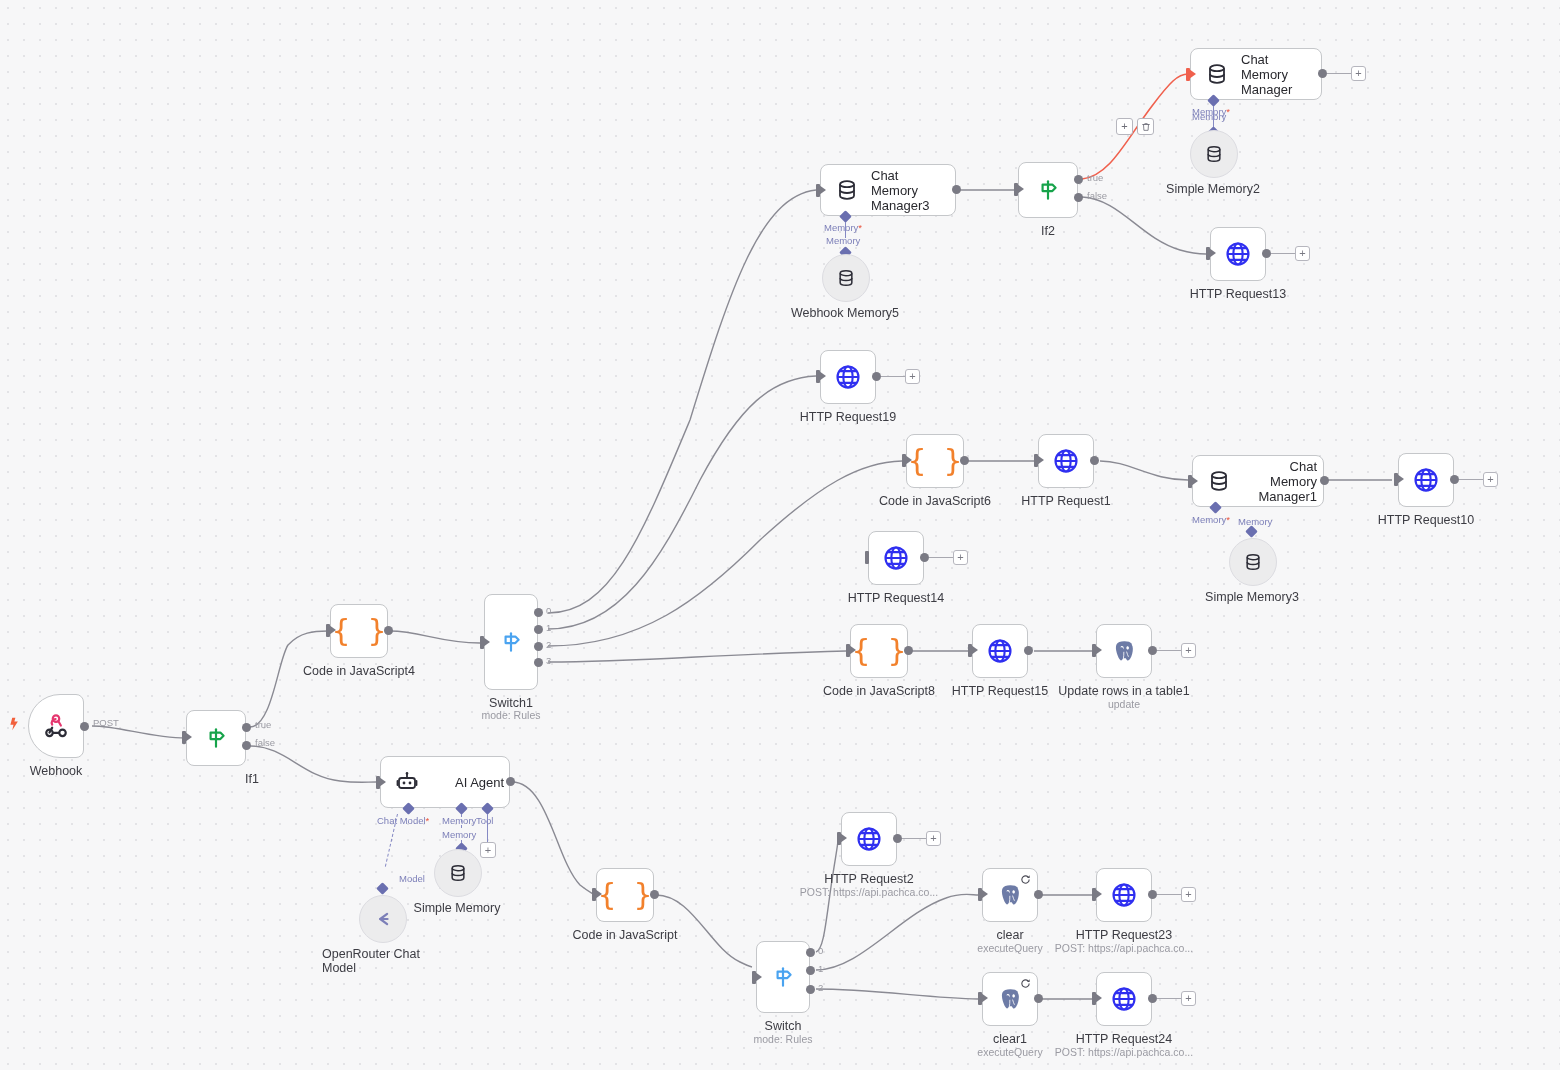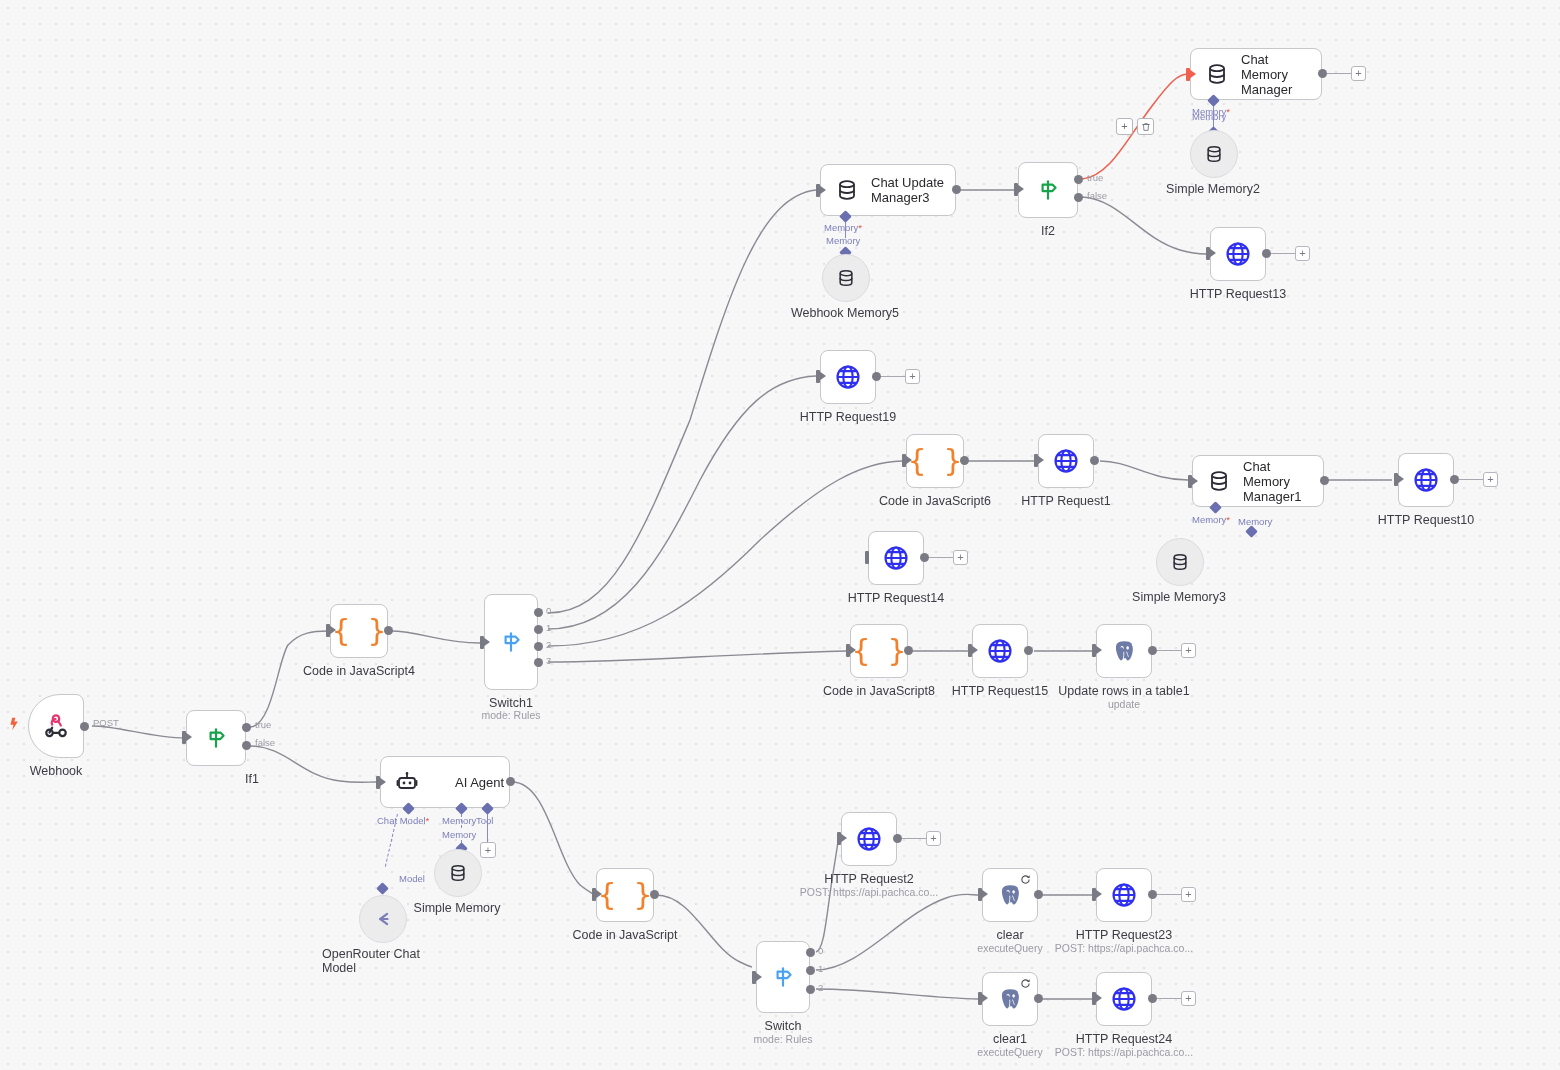--- a/index.html
+++ b/index.html
@@ -220,21 +220,21 @@
     <span class="nsub" style="top:115px;">mode: Rules</span>
   </div>
 
   <div class="node" style="left:820px;top:164px;width:136px;height:52px;">
     <div class="nbox wide" style="width:136px;height:52px;">
       <svg width="24" height="24" viewBox="0 0 24 24" aria-hidden="true">
         <ellipse cx="12" cy="6.2" rx="7" ry="3" fill="none" stroke="#2c2c36" stroke-width="1.8"></ellipse>
         <path fill="none" stroke="#2c2c36" stroke-width="1.8" d="M5 6.2v11.6c0 1.66 3.13 3 7 3s7-1.34 7-3V6.2"></path>
         <path fill="none" stroke="#2c2c36" stroke-width="1.8" d="M5 12c0 1.66 3.13 3 7 3s7-1.34 7-3"></path>
       </svg>
-      <span class="ntext" style="width:78px;">Chat Update Manager3</span>
+      <span class="ntext" style="width:78px;">Chat Memory Manager3</span>
     </div>
     <span class="port-in arrow" style="left:-4px;top:20px;"></span>
     <span class="port-out" style="left:132px;top:21px;"></span>
     <span class="diamond" style="left:21px;top:48px;"></span>
     <span class="sub-lbl" style="left:4px;top:58px;"><span>Memory</span><span class="req">*</span></span>
     <span class="solidline" style="left:25px;top:58px;height:16px;"></span>
     <span class="sub-lbl" style="left:6px;top:71px;">Memory</span>
     <span class="diamond" style="left:21px;top:84px;"></span>
     <span class="nlabel two" style="top:-999px;"></span>
   </div>
@@ -349,36 +349,36 @@
         <ellipse cx="12" cy="12" rx="4" ry="9" fill="none" stroke="#2f2ff0" stroke-width="1.8"></ellipse>
         <path fill="none" stroke="#2f2ff0" stroke-width="1.8" d="M3 12h18M4.5 7h15M4.5 17h15"></path>
       </svg>
     </div>
     <span class="port-in arrow" style="left:-4px;top:20px;"></span>
     <span class="port-out" style="left:52px;top:22px;"></span>
     <span class="nlabel" style="top:60px;">HTTP Request1</span>
   </div>
 
   <div class="node" style="left:1192px;top:455px;width:132px;height:52px;">
-    <div class="nbox wide" style="width:132px;height:52px;">
+    <div class="nbox wide" style="width:132px;height:52px;text-align:right;">
       <svg width="24" height="24" viewBox="0 0 24 24" aria-hidden="true">
         <ellipse cx="12" cy="6.2" rx="7" ry="3" fill="none" stroke="#2c2c36" stroke-width="1.8"></ellipse>
         <path fill="none" stroke="#2c2c36" stroke-width="1.8" d="M5 6.2v11.6c0 1.66 3.13 3 7 3s7-1.34 7-3V6.2"></path>
         <path fill="none" stroke="#2c2c36" stroke-width="1.8" d="M5 12c0 1.66 3.13 3 7 3s7-1.34 7-3"></path>
       </svg>
       <span class="ntext" style="width:74px;">Chat Memory Manager1</span>
     </div>
     <span class="port-in arrow" style="left:-4px;top:20px;"></span>
     <span class="port-out" style="left:128px;top:21px;"></span>
     <span class="diamond" style="left:19px;top:48px;"></span>
     <span class="sub-lbl" style="left:0px;top:59px;"><span>Memory</span><span class="req">*</span></span>
     <span class="sub-lbl" style="left:46px;top:61px;">Memory</span>
     <span class="diamond" style="left:55px;top:72px;"></span>
   </div>
-  <div class="node" style="left:1156px;top:538px;width:46px;height:46px;">
+  <div class="node" style="left:1229px;top:538px;width:46px;height:46px;">
     <div class="circ" style="left:0;top:0;">
       <svg width="20" height="20" viewBox="0 0 24 24" aria-hidden="true">
         <ellipse cx="12" cy="6.2" rx="7" ry="3" fill="none" stroke="#2c2c36" stroke-width="1.8"></ellipse>
         <path fill="none" stroke="#2c2c36" stroke-width="1.8" d="M5 6.2v11.6c0 1.66 3.13 3 7 3s7-1.34 7-3V6.2"></path>
         <path fill="none" stroke="#2c2c36" stroke-width="1.8" d="M5 12c0 1.66 3.13 3 7 3s7-1.34 7-3"></path>
       </svg>
     </div>
     <span class="nlabel" style="top:52px;">Simple Memory3</span>
   </div>
 

